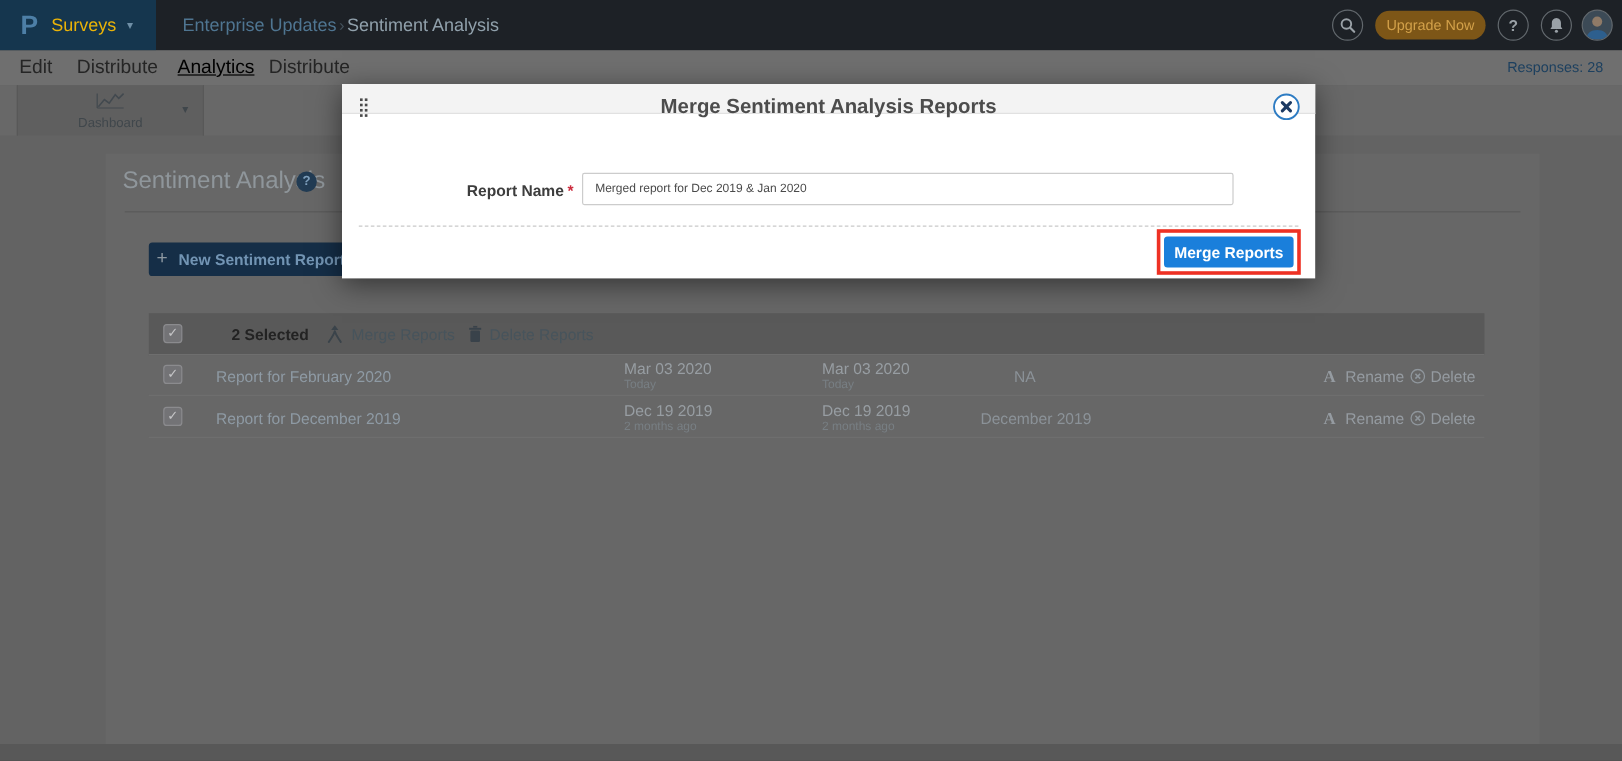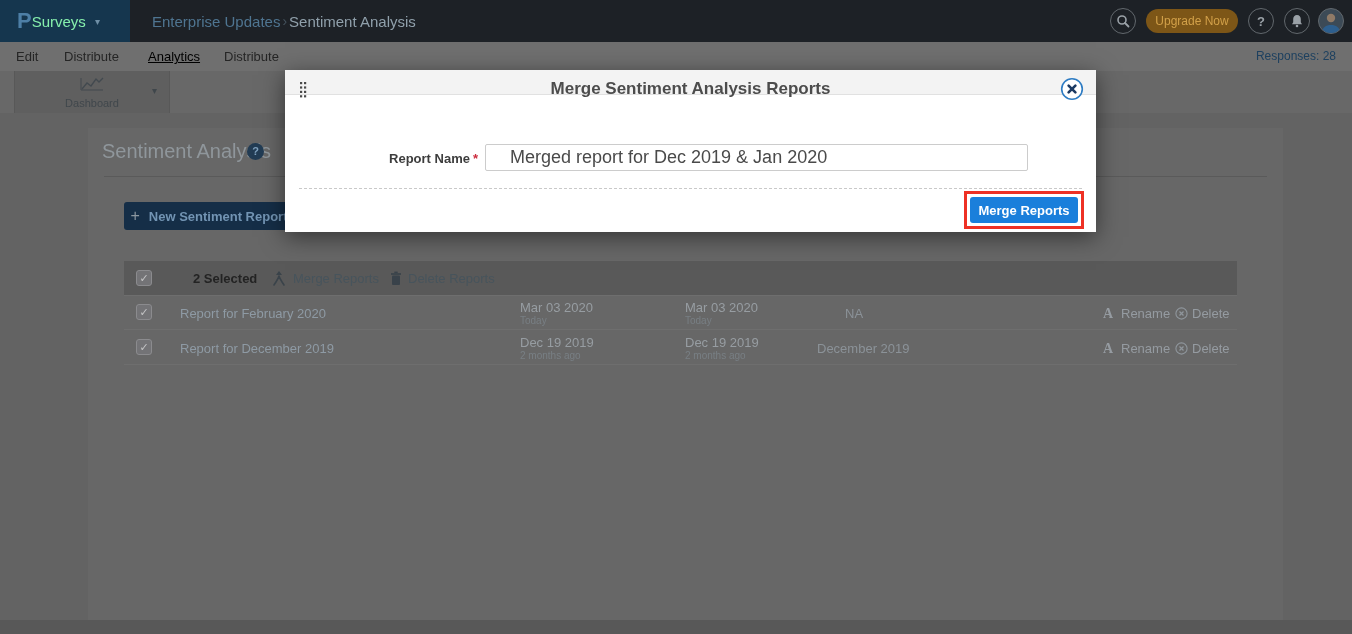--- a/index.html
+++ b/index.html
@@ -4,34 +4,34 @@
 <style>
   * { margin:0; padding:0; box-sizing:border-box; }
   body { background:#2a2a2a; font-family:"Liberation Sans", sans-serif; }
   .stage { position:relative; width:1352px; height:634px; overflow:hidden; background:#636363; }
   .abs { position:absolute; }
 
   
   .topbar { left:0; top:0; width:1352px; height:42px; background:#1d2126; }
   .surveys-block { left:0; top:0; width:130px; height:42px; background:#15364e; display:flex; align-items:center; cursor:pointer; }
   .logo { margin-left:17px; font-size:22px; font-weight:bold; color:#4d7fa6; }
-  .product-name { font-size:15px; color:#86efac; }
+  .product-name { margin-left:11px; font-size:15px; color:#eab308; }
   .caret { margin-left:9px; font-size:10px; color:#6f8fa6; }
   .breadcrumb { left:152px; top:0; height:42px; display:flex; align-items:center; gap:2px; font-size:15px; }
   .crumb-1 { color:#4f7591; cursor:pointer; }
   .crumb-sep { color:#44525c; font-size:14px; }
   .crumb-2 { color:#90a0ab; }
   .ring-icon { width:26px; height:26px; border:1px solid #62686d; border-radius:50%; display:flex; align-items:center; justify-content:center; cursor:pointer; }
   .upgrade-pill { left:1146px; top:9px; width:92px; height:24px; background:#7d5617; border-radius:12px; color:#d2a049; font-size:12px; display:flex; align-items:center; justify-content:center; cursor:pointer; }
   .help-glyph { color:#9aa1a7; font-size:13px; font-weight:bold; }
   .avatar { left:1318px; top:8px; width:26px; height:26px; border-radius:50%; background:#3c4a56; overflow:hidden; border:1px solid #62686d; cursor:pointer; }
 
   
   .navbar { left:0; top:42px; width:1352px; height:29px; background:#6f6f6f; }
-  .nav-item { position:absolute; top:0; height:19px; line-height:29px; font-size:13px; color:#252525; cursor:pointer; }
+  .nav-item { position:absolute; top:0; height:19px; line-height:29px; font-size:16px; color:#252525; cursor:pointer; }
   .nav-item.active { color:#000000; text-decoration:underline; }
   .responses { position:absolute; right:16px; top:0; height:29px; line-height:29px; font-size:12px; color:#1d405f; }
 
   
   .toolbar { left:0; top:71px; width:1352px; height:42px; background:#686868; }
   .tool-tab { position:absolute; top:0; height:42px; cursor:pointer; }
   .tab-dashboard { left:14px; width:156px; background:#5f5f5f; border-left:1px solid #585858; border-right:1px solid #585858; }
   .tab-analysis { left:170px; width:160px; background:#666666; border-right:1px solid #5d5d5d; }
   .tab-icon { position:absolute; top:5px; left:50%; transform:translateX(-50%); }
   .tab-label { position:absolute; bottom:4px; width:100%; text-align:center; font-size:11px; color:#40474c; }
@@ -61,21 +61,21 @@
   .rename-a { font-family:"Liberation Serif", serif; font-weight:bold; font-size:14px; color:#959ba1; }
 
   
   .modal { left:285px; top:70px; width:811px; height:162px; background:#ffffff; box-shadow:0 5px 22px rgba(0,0,0,0.5); z-index:10; }
   .modal-header { position:absolute; left:0; top:0; width:100%; height:25px; background:#f3f3f3; border-bottom:1px solid #e1e1e1; }
   .modal-title { position:absolute; width:100%; top:0; height:38px; line-height:38px; text-align:center; font-size:17px; font-weight:bold; color:#4c4c4c; }
   .drag-handle { position:absolute; left:14px; top:11px; cursor:move; }
   .modal-close { position:absolute; right:12px; top:7px; width:24px; height:24px; cursor:pointer; }
   .field-label { position:absolute; left:60px; top:81px; width:133px; text-align:right; font-size:13px; font-weight:bold; color:#3d3d3d; }
   .req { color:#cc2b3d; margin-left:3px; }
-  .report-input { position:absolute; left:200px; top:74px; width:543px; height:27px; border:1px solid #cccccc; border-radius:2px; padding:0 24px; font-size:18px; color:#4a4a4a; font-family:"Liberation Sans", sans-serif; outline:none; background:#fff; }
+  .report-input { position:absolute; left:200px; top:74px; width:543px; height:27px; border:1px solid #cccccc; border-radius:2px; padding:0 10px; font-size:10px; color:#4a4a4a; font-family:"Liberation Sans", sans-serif; outline:none; background:#fff; }
   .dashed-divider { position:absolute; left:14px; top:118px; width:783px; border-top:1px dashed #c9c9c9; }
   .merge-btn { position:absolute; left:685px; top:127px; width:108px; height:26px; background:#1a7fdb; border:none; border-radius:3px; color:#ffffff; font-size:13px; font-weight:bold; font-family:"Liberation Sans", sans-serif; cursor:pointer; }
   .annotation { position:absolute; left:679px; top:121px; width:120px; height:38px; border:3px solid #ee3124; pointer-events:none; }
 </style>
 </head>
 <body>
 
 <div class="stage">
 
   <div class="abs topbar">

